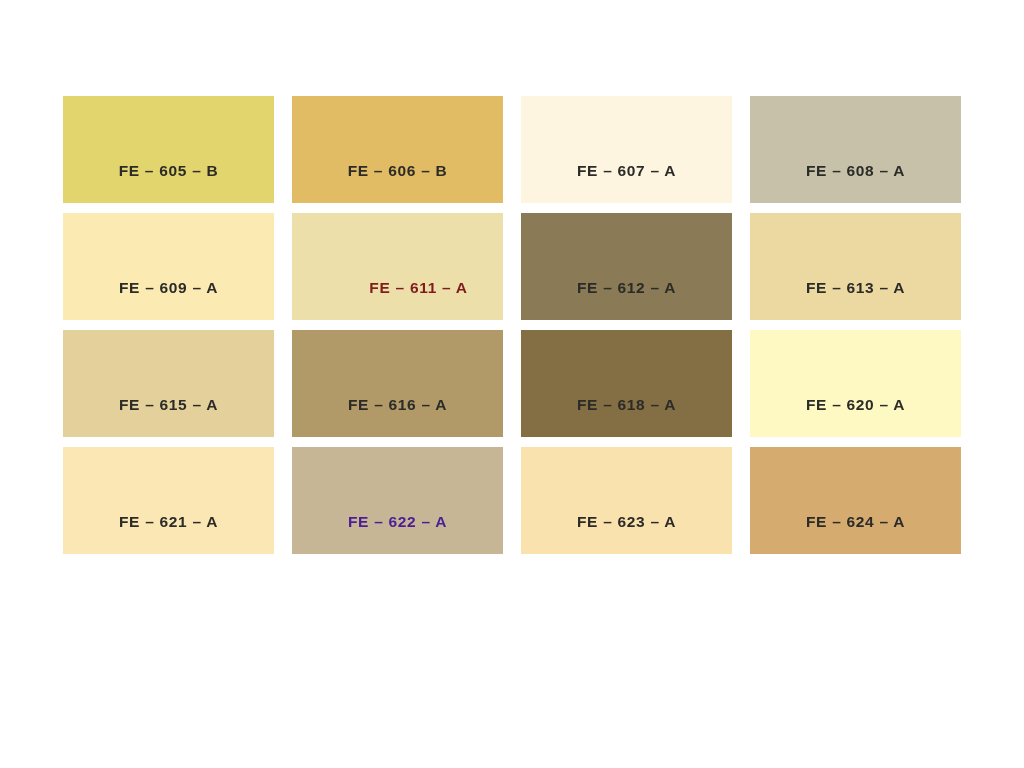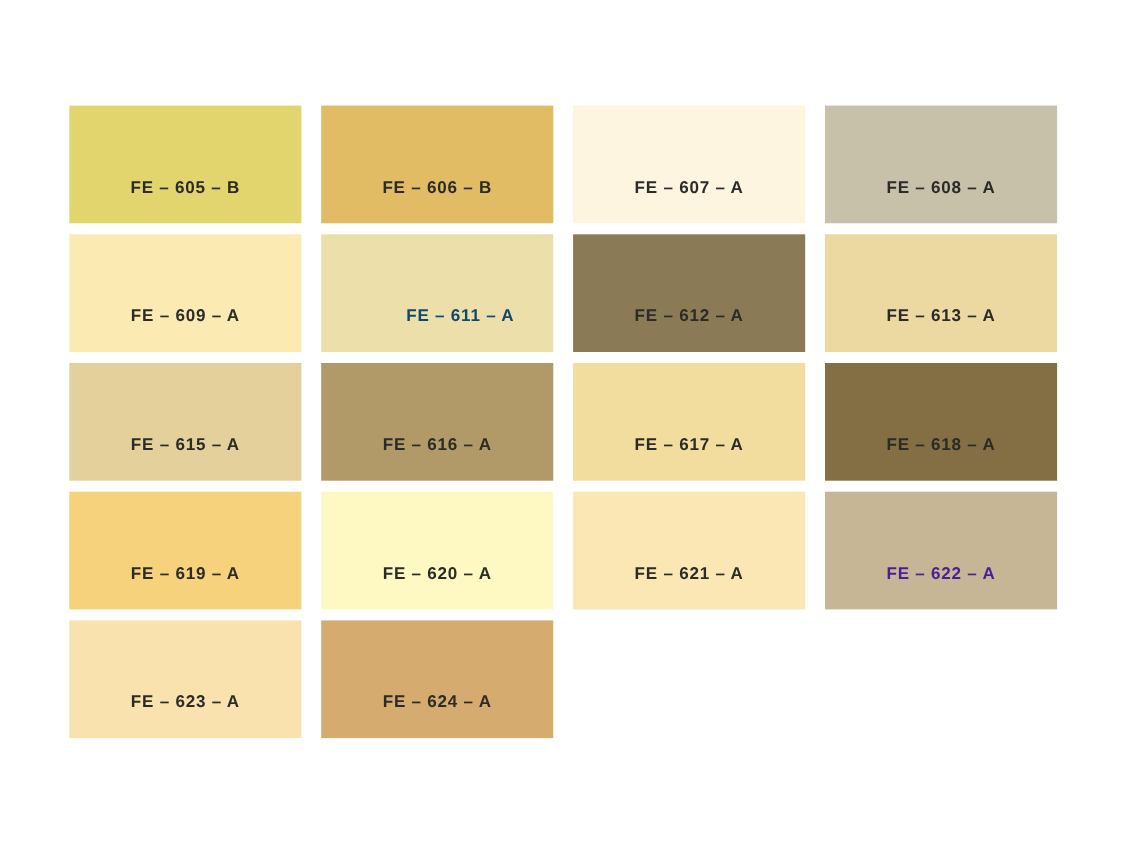--- a/index.html
+++ b/index.html
@@ -71,42 +71,36 @@
       <div class="swatch" style="background-color: rgb(253, 245, 224);">
         <div class="swatch-label" style="color: rgb(43, 43, 40);">FE – 607 – A</div>
       </div>
       <div class="swatch" style="background-color: rgb(198, 193, 168);">
         <div class="swatch-label" style="color: rgb(43, 43, 40);">FE – 608 – A</div>
       </div>
       <div class="swatch" style="background-color: rgb(251, 234, 178);">
         <div class="swatch-label" style="color: rgb(43, 43, 40);">FE – 609 – A</div>
       </div>
       <div class="swatch" style="background-color: rgb(237, 223, 169);">
-        <div class="swatch-label" style="color: #0c4a6e; margin-left: 42px;">FE – 611 – A</div>
+        <div class="swatch-label" style="color: #7f1d1d; margin-left: 42px;">FE – 611 – A</div>
       </div>
       <div class="swatch" style="background-color: rgb(139, 122, 86);">
         <div class="swatch-label" style="color: rgb(43, 43, 40);">FE – 612 – A</div>
       </div>
       <div class="swatch" style="background-color: rgb(236, 217, 162);">
         <div class="swatch-label" style="color: rgb(43, 43, 40);">FE – 613 – A</div>
       </div>
       <div class="swatch" style="background-color: rgb(228, 208, 154);">
         <div class="swatch-label" style="color: rgb(43, 43, 40);">FE – 615 – A</div>
       </div>
       <div class="swatch" style="background-color: rgb(178, 154, 104);">
         <div class="swatch-label" style="color: rgb(43, 43, 40);">FE – 616 – A</div>
       </div>
-      <div class="swatch" style="background-color: rgb(242, 220, 158);">
-        <div class="swatch-label" style="color: rgb(43, 43, 40);">FE – 617 – A</div>
-      </div>
       <div class="swatch" style="background-color: rgb(131, 111, 67);">
         <div class="swatch-label" style="color: rgb(43, 43, 40);">FE – 618 – A</div>
-      </div>
-      <div class="swatch" style="background-color: rgb(247, 210, 124);">
-        <div class="swatch-label" style="color: rgb(43, 43, 40);">FE – 619 – A</div>
       </div>
       <div class="swatch" style="background-color: #fef9c3;">
         <div class="swatch-label" style="color: rgb(43, 43, 40);">FE – 620 – A</div>
       </div>
       <div class="swatch" style="background-color: rgb(251, 231, 179);">
         <div class="swatch-label" style="color: rgb(43, 43, 40);">FE – 621 – A</div>
       </div>
       <div class="swatch" style="background-color: rgb(198, 182, 150);">
         <div class="swatch-label" style="color: #4c1d95;">FE – 622 – A</div>
       </div>

